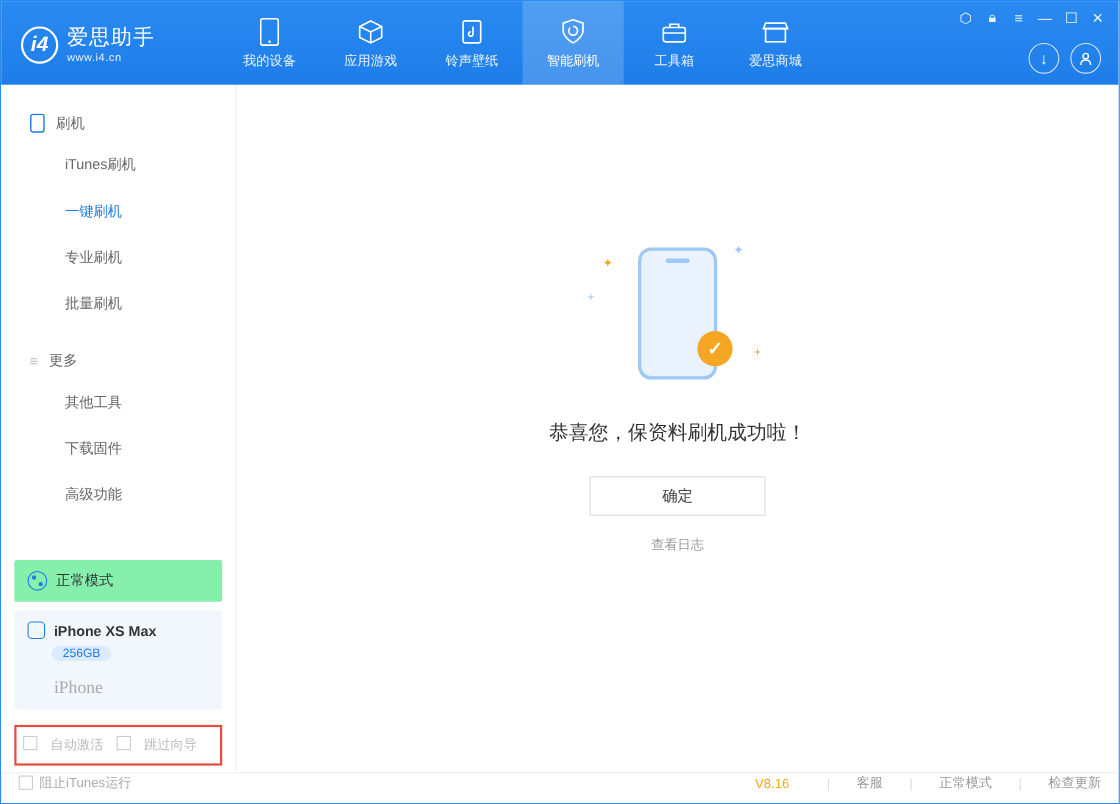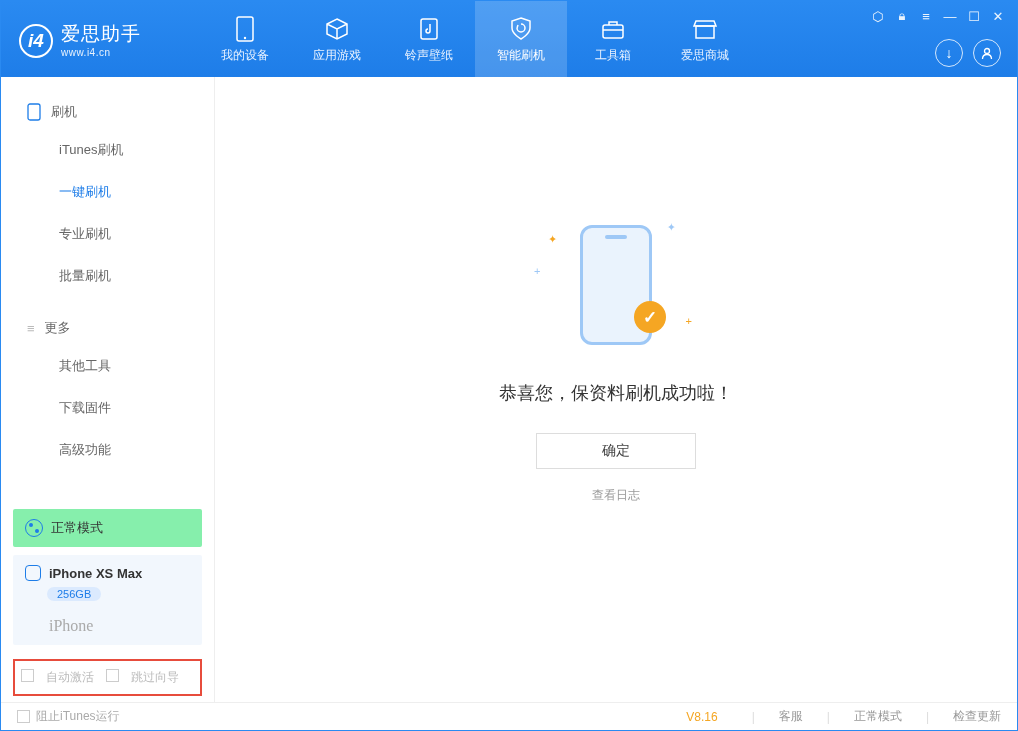--- a/index.html
+++ b/index.html
@@ -36,21 +36,21 @@
 .chk { width:13px; height:13px; border:1px solid #ccc; display:inline-block; }
 .main { flex:1; display:flex; flex-direction:column; align-items:center; justify-content:center; padding-bottom:60px; }
 .illust { position:relative; width:180px; height:140px; margin-bottom:26px; }
 .phone { position:absolute; left:50%; top:10px; transform:translateX(-50%); width:72px; height:120px; border:3px solid #9ec8f6; border-radius:12px; background:#eaf3fd; }
 .phone::after { content:''; position:absolute; top:7px; left:50%; transform:translateX(-50%); width:22px; height:4px; background:#9ec8f6; border-radius:3px; }
 .checkbadge { position:absolute; right:40px; bottom:22px; width:32px; height:32px; background:#f5a623; border-radius:50%; display:flex; align-items:center; justify-content:center; color:#fff; font-size:17px; font-weight:bold; }
 .spark { position:absolute; color:#f5a623; font-size:11px; }
 .success-text { font-size:18px; color:#333; margin-bottom:28px; }
 .ok-btn { width:160px; height:36px; border:1px solid #ddd; background:#fff; font-size:14px; color:#444; cursor:pointer; }
 .log-link { margin-top:18px; font-size:12px; color:#999; cursor:pointer; }
-.footer { height:28px; border-top:1px solid #eee; display:flex; align-items:center; padding:0 16px; font-size:12px; color:#aaa; }
+.footer { height:28px; border-top:1px solid #eee; display:flex; align-items:flex-start; padding:0 16px; font-size:12px; color:#aaa; }
 .footer-left { display:flex; align-items:center; gap:6px; }
 .footer-right { margin-left:auto; display:flex; align-items:center; gap:24px; color:#999; }
 .fr-link { cursor:pointer; }
 .divider { color:#ddd; }
 .ver { color:#f5a623; margin-right:10px; }
 svg { display:block; }
 </style>
 </head>
 <body>
 

